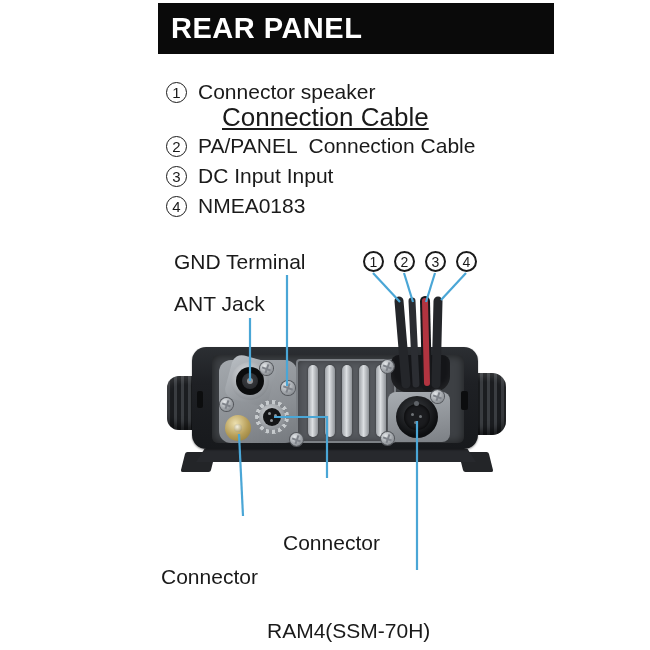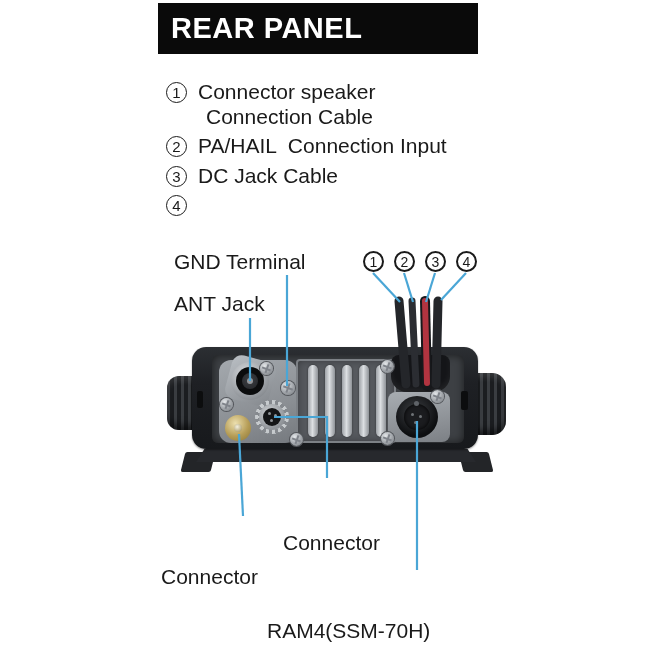--- a/index.html
+++ b/index.html
@@ -2,36 +2,36 @@
 <html><head>
 <meta charset="utf-8">
 <style>
   html,body{margin:0;padding:0;background:#fff;}
   #canvas{
     position:relative;width:650px;height:650px;background:#ffffff;
     font-family:"Liberation Sans", sans-serif;color:#1a1a1a;overflow:hidden;
   }
   
   .title-bar{
-    position:absolute;left:158px;top:3px;width:320px;height:51px;
+    position:absolute;left:158px;top:3px;width:396px;height:51px;
     background:#0a0a0a;display:flex;align-items:center;
   }
   .title-bar span{
     color:#ffffff;font-size:29px;font-weight:bold;letter-spacing:.5px;padding-left:13px;
     white-space:pre;
   }
   
   .lg-item{position:absolute;left:166px;display:flex;align-items:center;gap:11px;}
   .num-circle{
     width:21px;height:21px;border:1.7px solid #1a1a1a;border-radius:50%;
     display:flex;align-items:center;justify-content:center;
     font-size:15px;line-height:1;flex:0 0 auto;box-sizing:border-box;
   }
   .lg-text{font-size:21px;line-height:22px;white-space:pre;}
-  .lg-line2{position:absolute;left:206px;font-size:21px;line-height:22px;white-space:pre;}
+  .lg-line2{position:absolute;left:222px;font-size:26px;line-height:22px;white-space:pre;text-decoration:underline;}
   
   .plabel{position:absolute;font-size:21px;line-height:24px;white-space:pre;}
   
   .callout{
     position:absolute;width:21px;height:21px;border:2px solid #1a1a1a;border-radius:50%;
     display:flex;align-items:center;justify-content:center;font-size:14px;line-height:1;
     box-sizing:border-box;background:#fff;z-index:40;
   }
   
   .dev{position:absolute;}
@@ -100,28 +100,29 @@
   </div>
 
   <div>
     <div class="lg-item" style="top:81px">
       <span class="num-circle">1</span>
       <span class="lg-text">Connector speaker</span>
     </div>
     <div class="lg-line2" style="top:106px">Connection Cable</div>
     <div class="lg-item" style="top:135px">
       <span class="num-circle">2</span>
-      <span class="lg-text">PA/HAIL  Connection Input</span>
+      <span class="lg-text">PA/PANEL  Connection Cable</span>
     </div>
     <div class="lg-item" style="top:165px">
       <span class="num-circle">3</span>
-      <span class="lg-text">DC Jack Cable</span>
+      <span class="lg-text">DC Input Input</span>
     </div>
     <div class="lg-item" style="top:195px">
       <span class="num-circle">4</span>
+      <span class="lg-text">NMEA0183</span>
     </div>
   </div>
 
   <div>
     <div class="dev knob" style="left:167px;top:376px;width:30px;height:54px;border-radius:12px 4px 4px 12px;"></div>
     <div class="dev knob" style="left:473px;top:373px;width:33px;height:62px;border-radius:4px 14px 14px 4px;"></div>
     <div class="dev foot" style="left:183px;transform:skewX(-14deg);"></div>
     <div class="dev foot" style="left:461px;transform:skewX(14deg);"></div>
     <div class="dev bracket"></div>
     <div class="dev body-main"></div>

